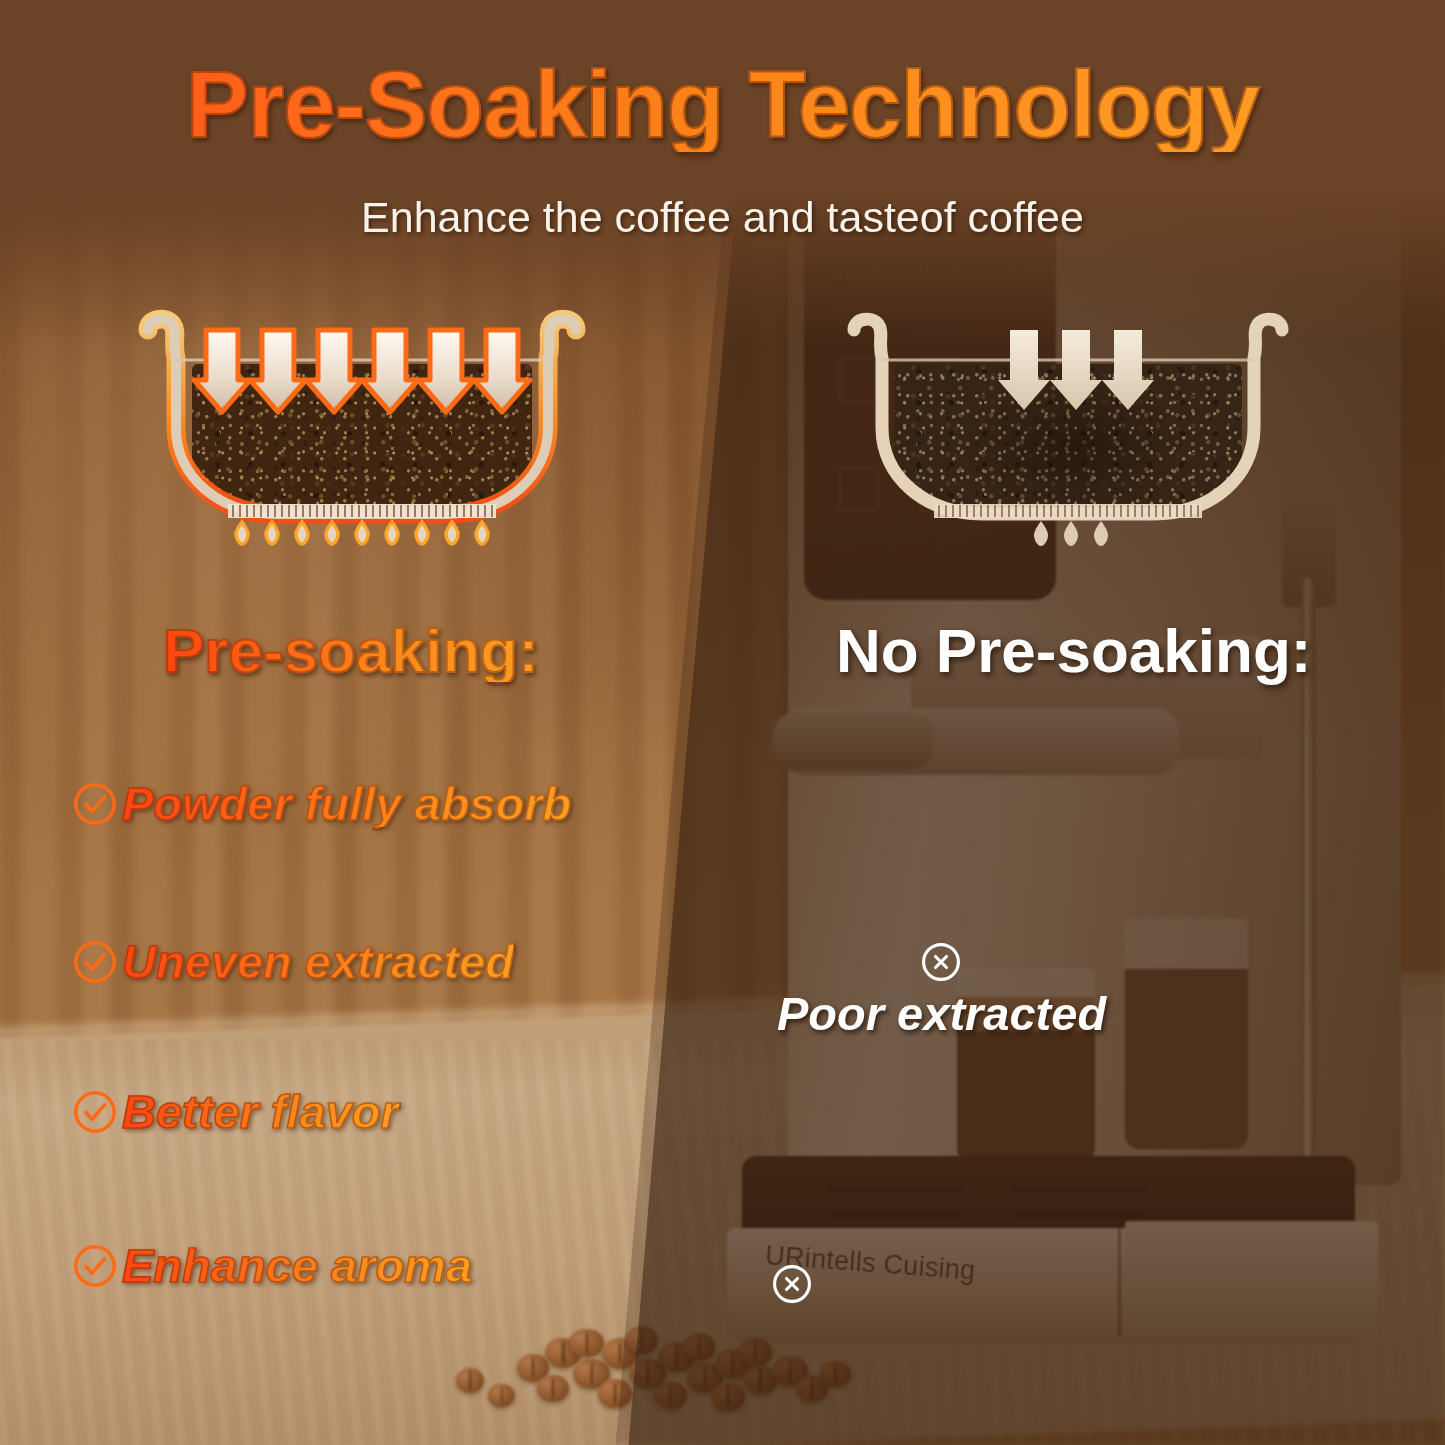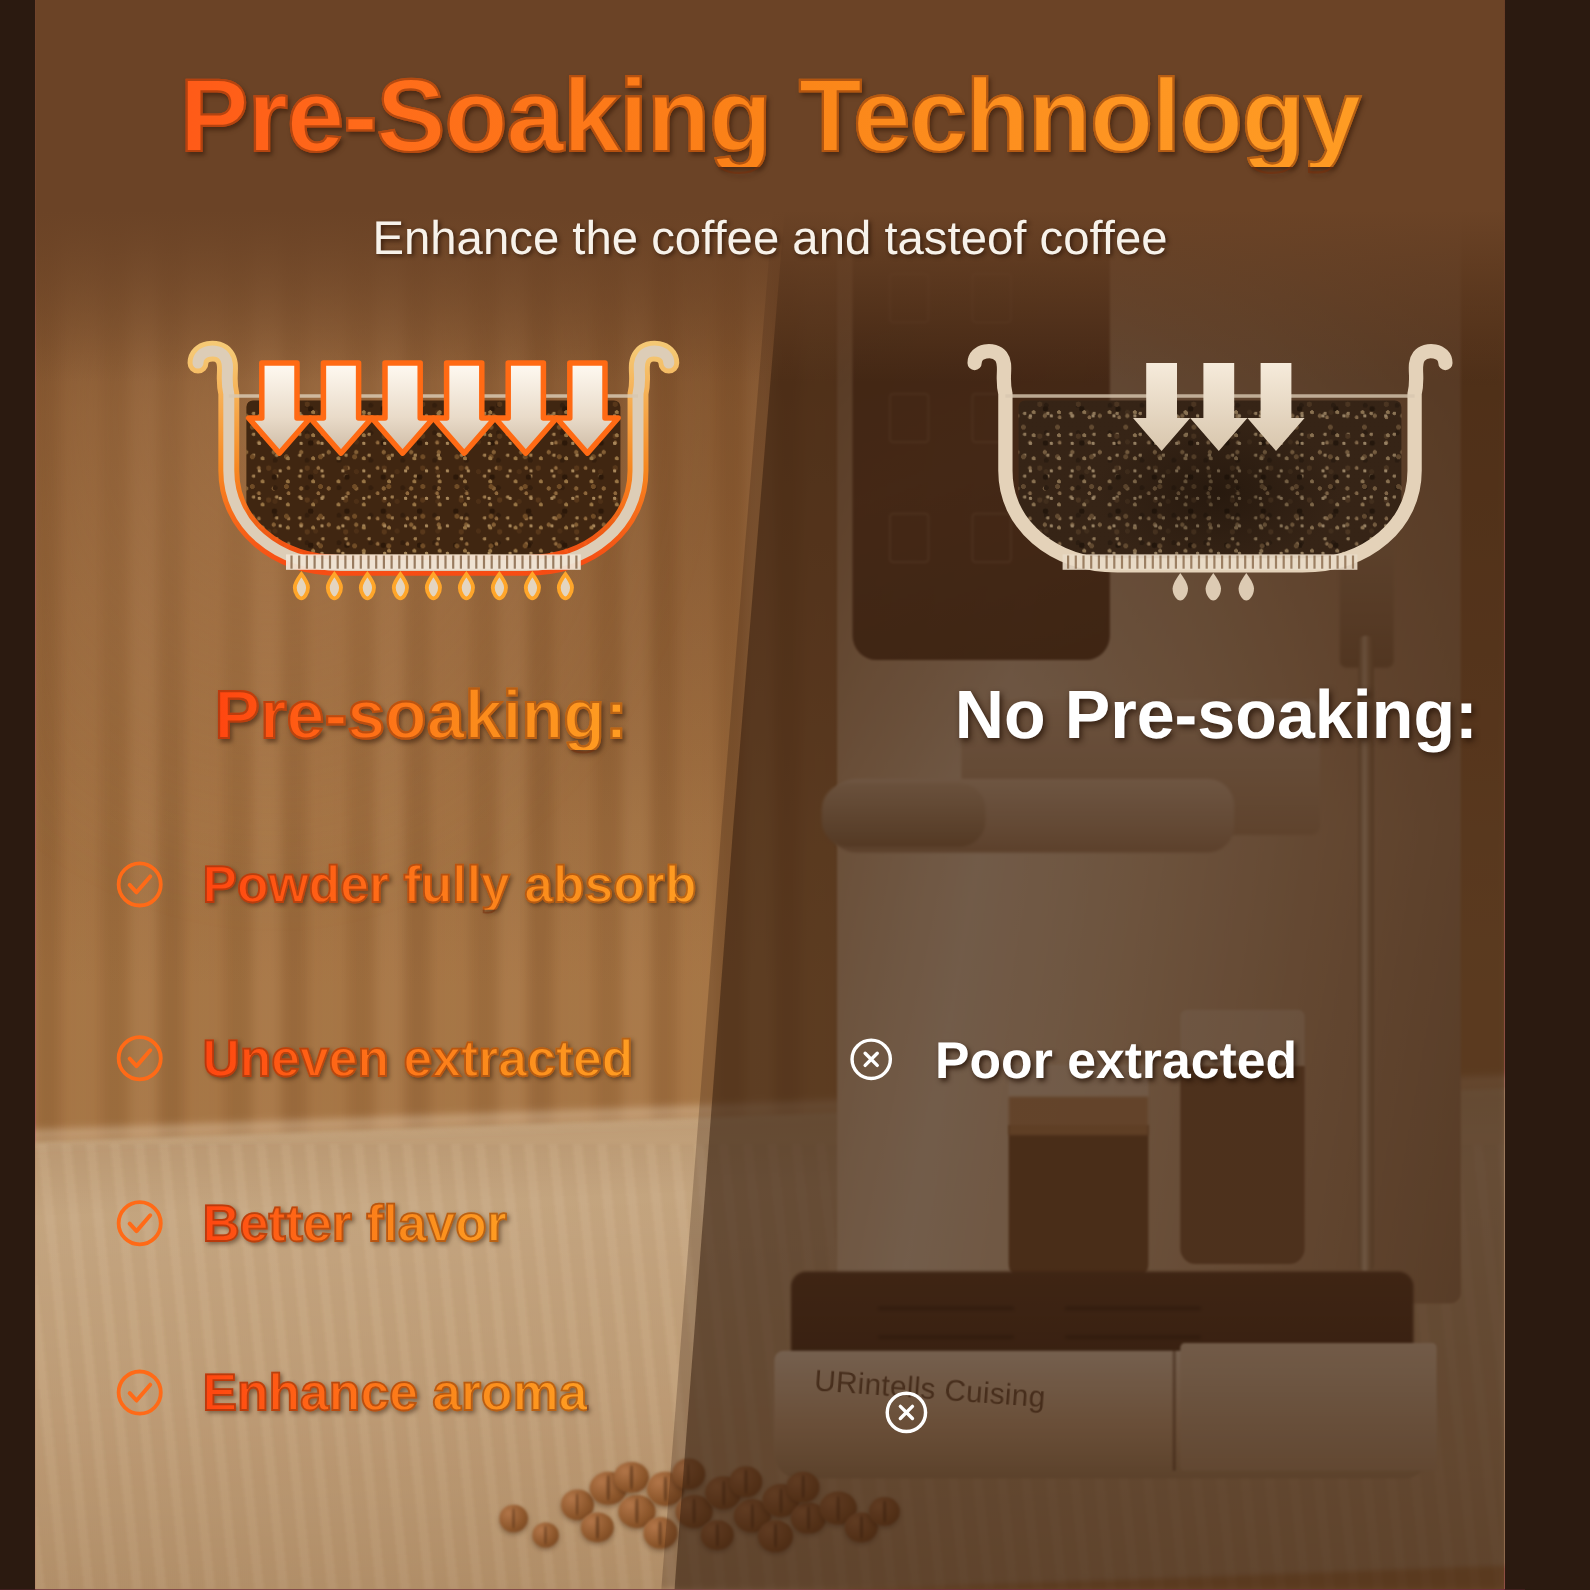--- a/index.html
+++ b/index.html
@@ -1,21 +1,20 @@
 <!DOCTYPE html>
 <html><head>
 <meta charset="utf-8">
 <style>
   html,body{margin:0;padding:0;background:#2b1a10;}
   *{box-sizing:border-box;}
   .stage{
-    position:relative;width:1336px;height:1445px;overflow:hidden;
+    position:relative;width:1445px;height:1445px;overflow:hidden;
     font-family:"Liberation Sans", sans-serif;
-    background:#ec4899;
-    margin-left:32px;
+    background:#3b82f6;
   }
 
   
   .photo{position:absolute;inset:0;overflow:hidden;}
 
   
   .bg-wall{
     position:absolute;left:0;top:0;width:100%;height:100%;
     background:
       linear-gradient(to bottom,#7d5430 0%,#8a5d34 20%,#9a6a3c 48%,#a57443 62%,#a57443 100%);
@@ -234,41 +233,41 @@
     -webkit-background-clip:text;background-clip:text;color:transparent;
     -webkit-text-stroke:2px rgba(120,45,10,.5);paint-order:stroke fill;
     filter:drop-shadow(2px 3px 2px rgba(45,20,5,.5));
   }
   .head-right{
     left:836px;top:620px;color:#fff;
     text-shadow:2px 3px 6px rgba(35,16,5,.8);
   }
 
   
-  .item{position:absolute;display:flex;align-items:center;gap:34px;}
+  .item{position:absolute;display:flex;align-items:center;gap:4px;font-style:italic;}
   .item-ico{flex:0 0 auto;width:46px;height:46px;}
   .item-txt{font-size:47px;font-weight:bold;line-height:1;white-space:nowrap;}
 
   .item-left .item-txt{
     background:linear-gradient(90deg,#ff4510 0%,#ff6a17 34%,#fb8c1c 68%,#ff9d22 100%);
     -webkit-background-clip:text;background-clip:text;color:transparent;
     -webkit-text-stroke:1.6px rgba(115,42,8,.5);paint-order:stroke fill;
     filter:drop-shadow(2px 2px 2px rgba(45,20,5,.45));
   }
   .item-right .item-txt{
     color:#ffffff;text-shadow:2px 3px 5px rgba(35,16,5,.8);
   }
 
   .l1{left:72px;top:780px;}
   .l2{left:72px;top:938px;}
   .l3{left:72px;top:1088px;align-items:flex-end;}
   .l4{left:72px;top:1242px;}
 
   .r1{left:770px;top:780px;}
-  .r2{left:738px;top:940px;}
+  .r2{left:777px;top:940px;flex-direction:column;}
   .r3{left:770px;top:1105px;}
   .r4{left:770px;top:1262px;}
 </style>
 </head>
 <body>
 
 <div class="stage">
 
   <div class="photo">
     <div class="bg-wall"></div>

